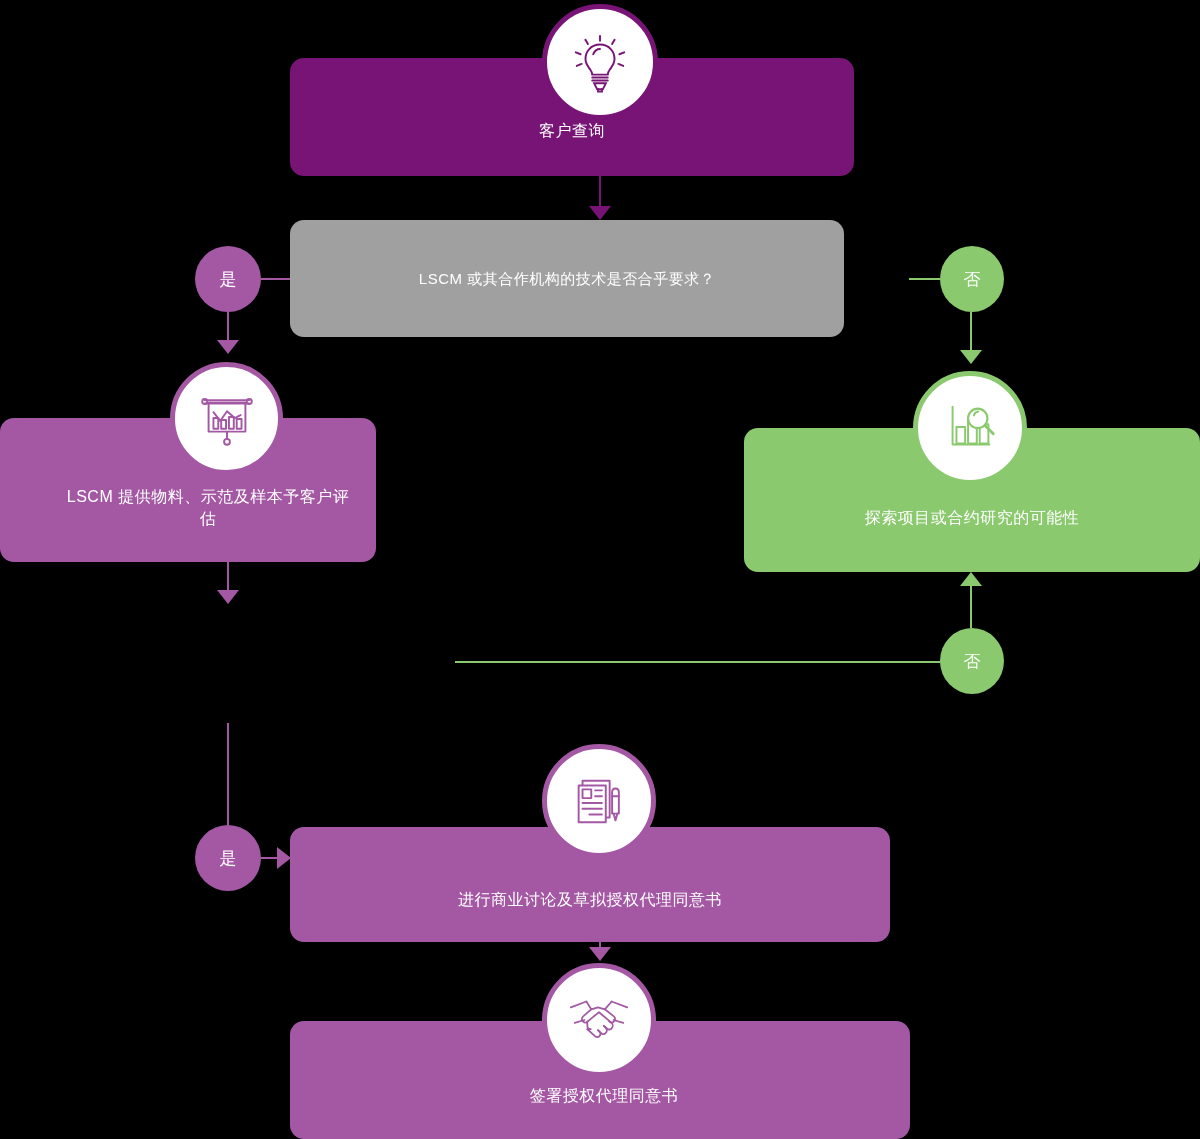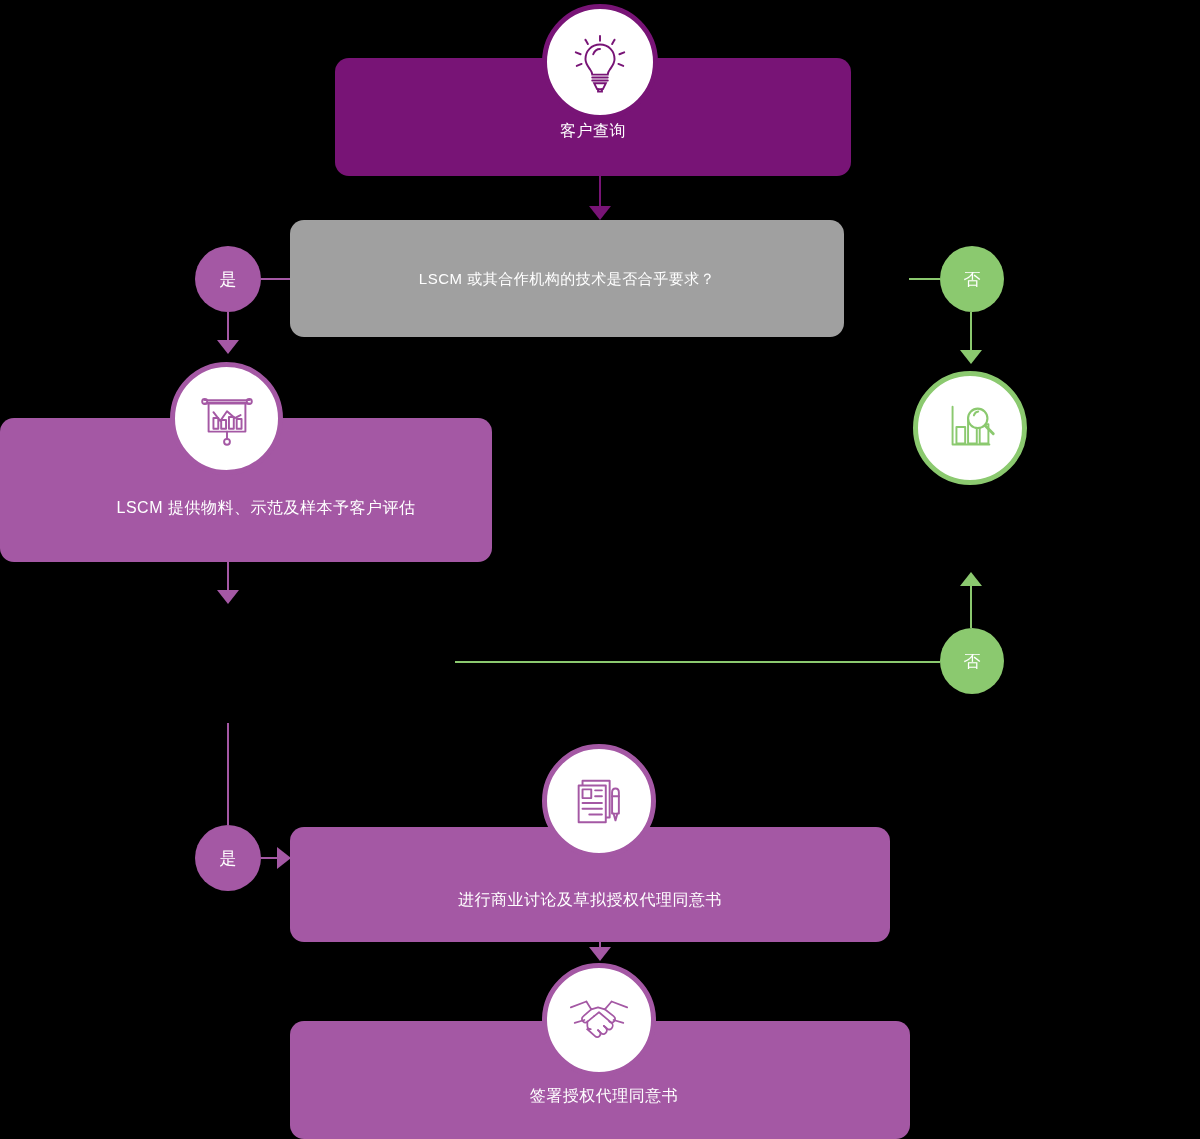--- a/index.html
+++ b/index.html
@@ -57,21 +57,21 @@
   <div class="arrow arrow-up" style="left:960px;top:572px;border-bottom:14px solid #8bc96f;"></div>
 
   <div class="vline" style="left:227px;top:723px;height:102px;background:#a458a4;"></div>
 
   <div class="hline" style="left:261px;top:857px;width:26px;background:#a458a4;"></div>
   <div class="arrow arrow-right" style="left:277px;top:847px;border-left:14px solid #a458a4;"></div>
 
   <div class="vline" style="left:599px;top:917px;height:38px;background:#a458a4;"></div>
   <div class="arrow arrow-down" style="left:589px;top:947px;border-top:14px solid #a458a4;"></div>
 
-  <div class="node" style="left:290px;top:58px;width:516px;height:118px;background:#781476;margin-left:45px;">
+  <div class="node" style="left:290px;top:58px;width:564px;height:118px;background:#781476;">
     <div class="label" style="transform:translateY(14px);">客户查询</div>
   </div>
   <div class="bubble" style="left:542px;top:4px;width:116px;height:116px;border:5px solid #781476;">
     <svg width="62" height="62" viewBox="0 0 64 64">
       <g fill="none" stroke="#781476" stroke-width="2" stroke-linecap="round">
         <path d="M32 14 C23 14 17 21 17 29 C17 34 20 37 22 40 C23.5 42 24 43.5 24 45 L40 45 C40 43.5 40.5 42 42 40 C44 37 47 34 47 29 C47 21 41 14 32 14 Z"></path>
         <path d="M25 24 C26.5 20 29 18.5 32 18.5"></path>
         <line x1="32" y1="5" x2="32" y2="10"></line>
         <line x1="17" y1="9" x2="19.5" y2="13.5"></line>
         <line x1="47" y1="9" x2="44.5" y2="13.5"></line>
@@ -91,21 +91,21 @@
     <div class="label">LSCM 或其合作机构的技术是否合乎要求？</div>
   </div>
 
   <div class="pill" style="left:195px;top:246px;width:66px;height:66px;background:#a458a4;">
     <span>是</span>
   </div>
   <div class="pill" style="left:940px;top:246px;width:64px;height:66px;background:#8bc96f;">
     <span>否</span>
   </div>
 
-  <div class="node" style="left:0px;top:418px;width:492px;height:144px;background:#a458a4;padding-left:40px;">
+  <div class="node" style="left:0px;top:418px;width:376px;height:144px;background:#a458a4;padding-left:40px;">
     <div class="label" style="transform:translateY(18px);">LSCM 提供物料、示范及样本予客户评估</div>
   </div>
   <div class="bubble" style="left:170px;top:362px;width:113px;height:113px;border:5px solid #a458a4;">
     <svg width="62" height="62" viewBox="0 0 64 64">
       <g fill="none" stroke="#a458a4" stroke-width="2" stroke-linecap="round" stroke-linejoin="round">
         <rect x="13" y="15" width="38" height="30"></rect>
         <line x1="9" y1="12.5" x2="55" y2="12.5"></line>
         <line x1="9" y1="16" x2="55" y2="16"></line>
         <circle cx="9" cy="14" r="2.6"></circle>
         <circle cx="55" cy="14" r="2.6"></circle>
@@ -113,20 +113,23 @@
         <circle cx="32" cy="55.5" r="3"></circle>
         <path d="M18 25 L25 34 L32 24 L40 31 L46 28"></path>
         <rect x="18" y="31" width="5" height="11"></rect>
         <rect x="26" y="33" width="5" height="9"></rect>
         <rect x="34" y="30" width="5" height="12"></rect>
         <rect x="42" y="32" width="5" height="10"></rect>
       </g>
     </svg>
   </div>
 
+  <div class="node" style="left:744px;top:428px;width:456px;height:144px;background:#8bc96f;">
+    <div class="label" style="transform:translateY(18px);">探索项目或合约研究的可能性</div>
+  </div>
   <div class="bubble" style="left:913px;top:371px;width:114px;height:114px;border:5px solid #8bc96f;">
     <svg width="62" height="62" viewBox="0 0 64 64">
       <g fill="none" stroke="#8bc96f" stroke-width="2" stroke-linecap="round" stroke-linejoin="round">
         <path d="M14 10 L14 49 L52 49"></path>
         <rect x="18" y="31" width="9" height="17"></rect>
         <rect x="30" y="22" width="9" height="26"></rect>
         <rect x="42" y="28" width="9" height="20"></rect>
         <circle cx="40" cy="22" r="10" stroke-width="2.2" fill="#ffffff"></circle>
         <path d="M36 19 C36.8 16.5 38.5 15.2 40.5 15"></path>
         <line x1="47.5" y1="29.5" x2="56" y2="38" stroke-width="3"></line>

